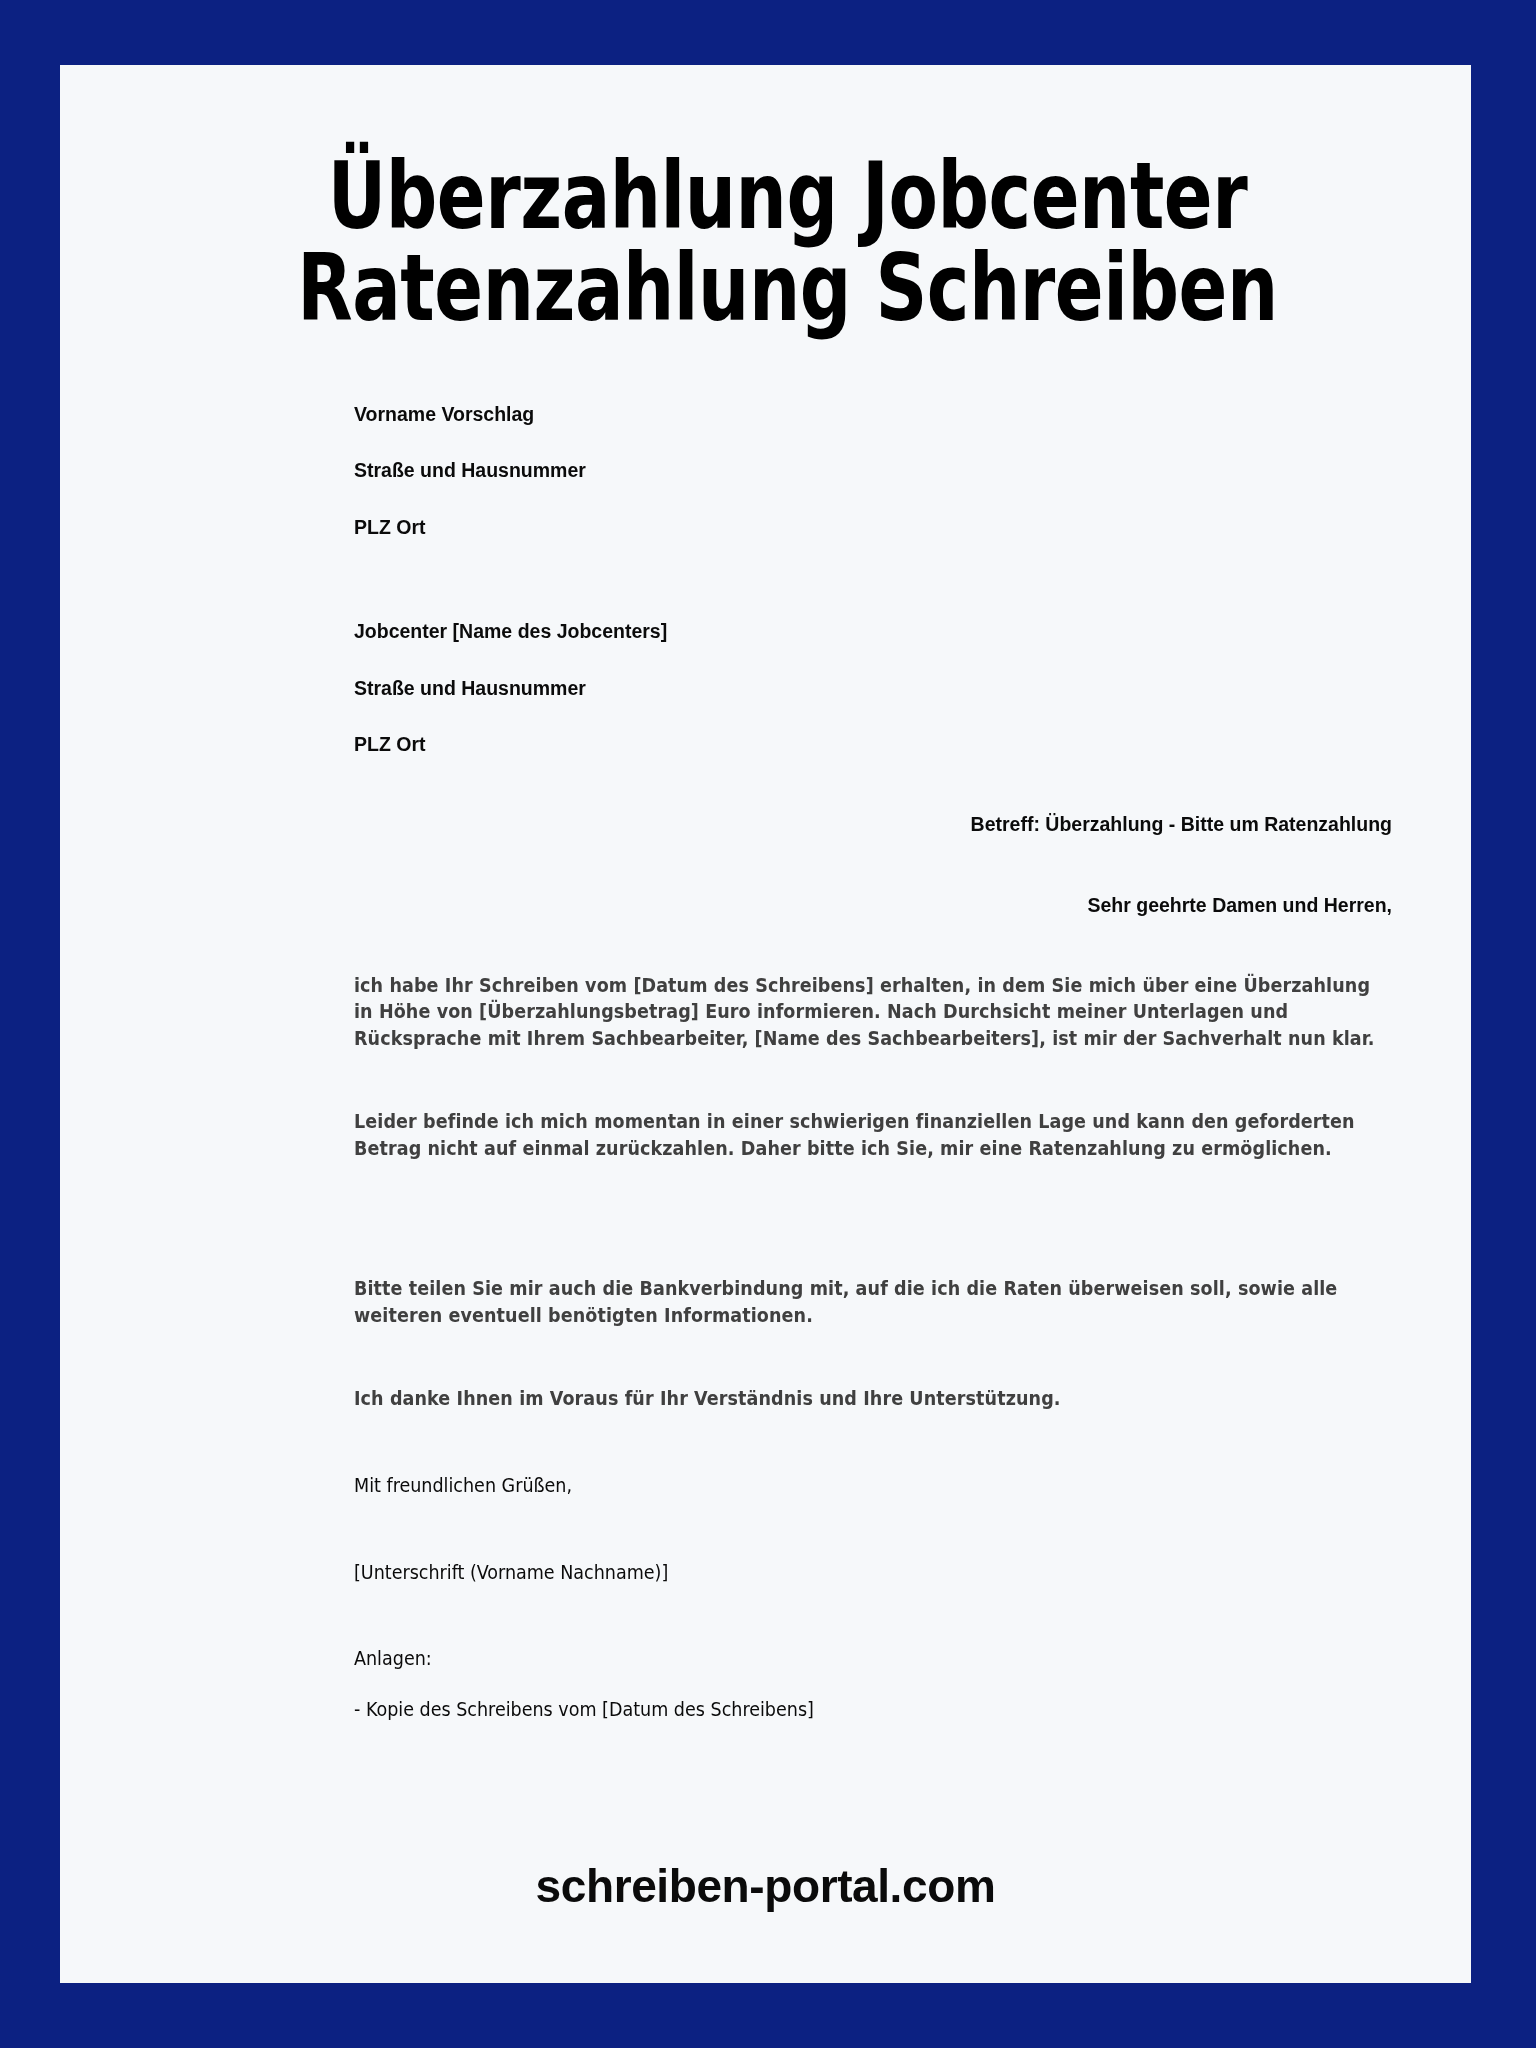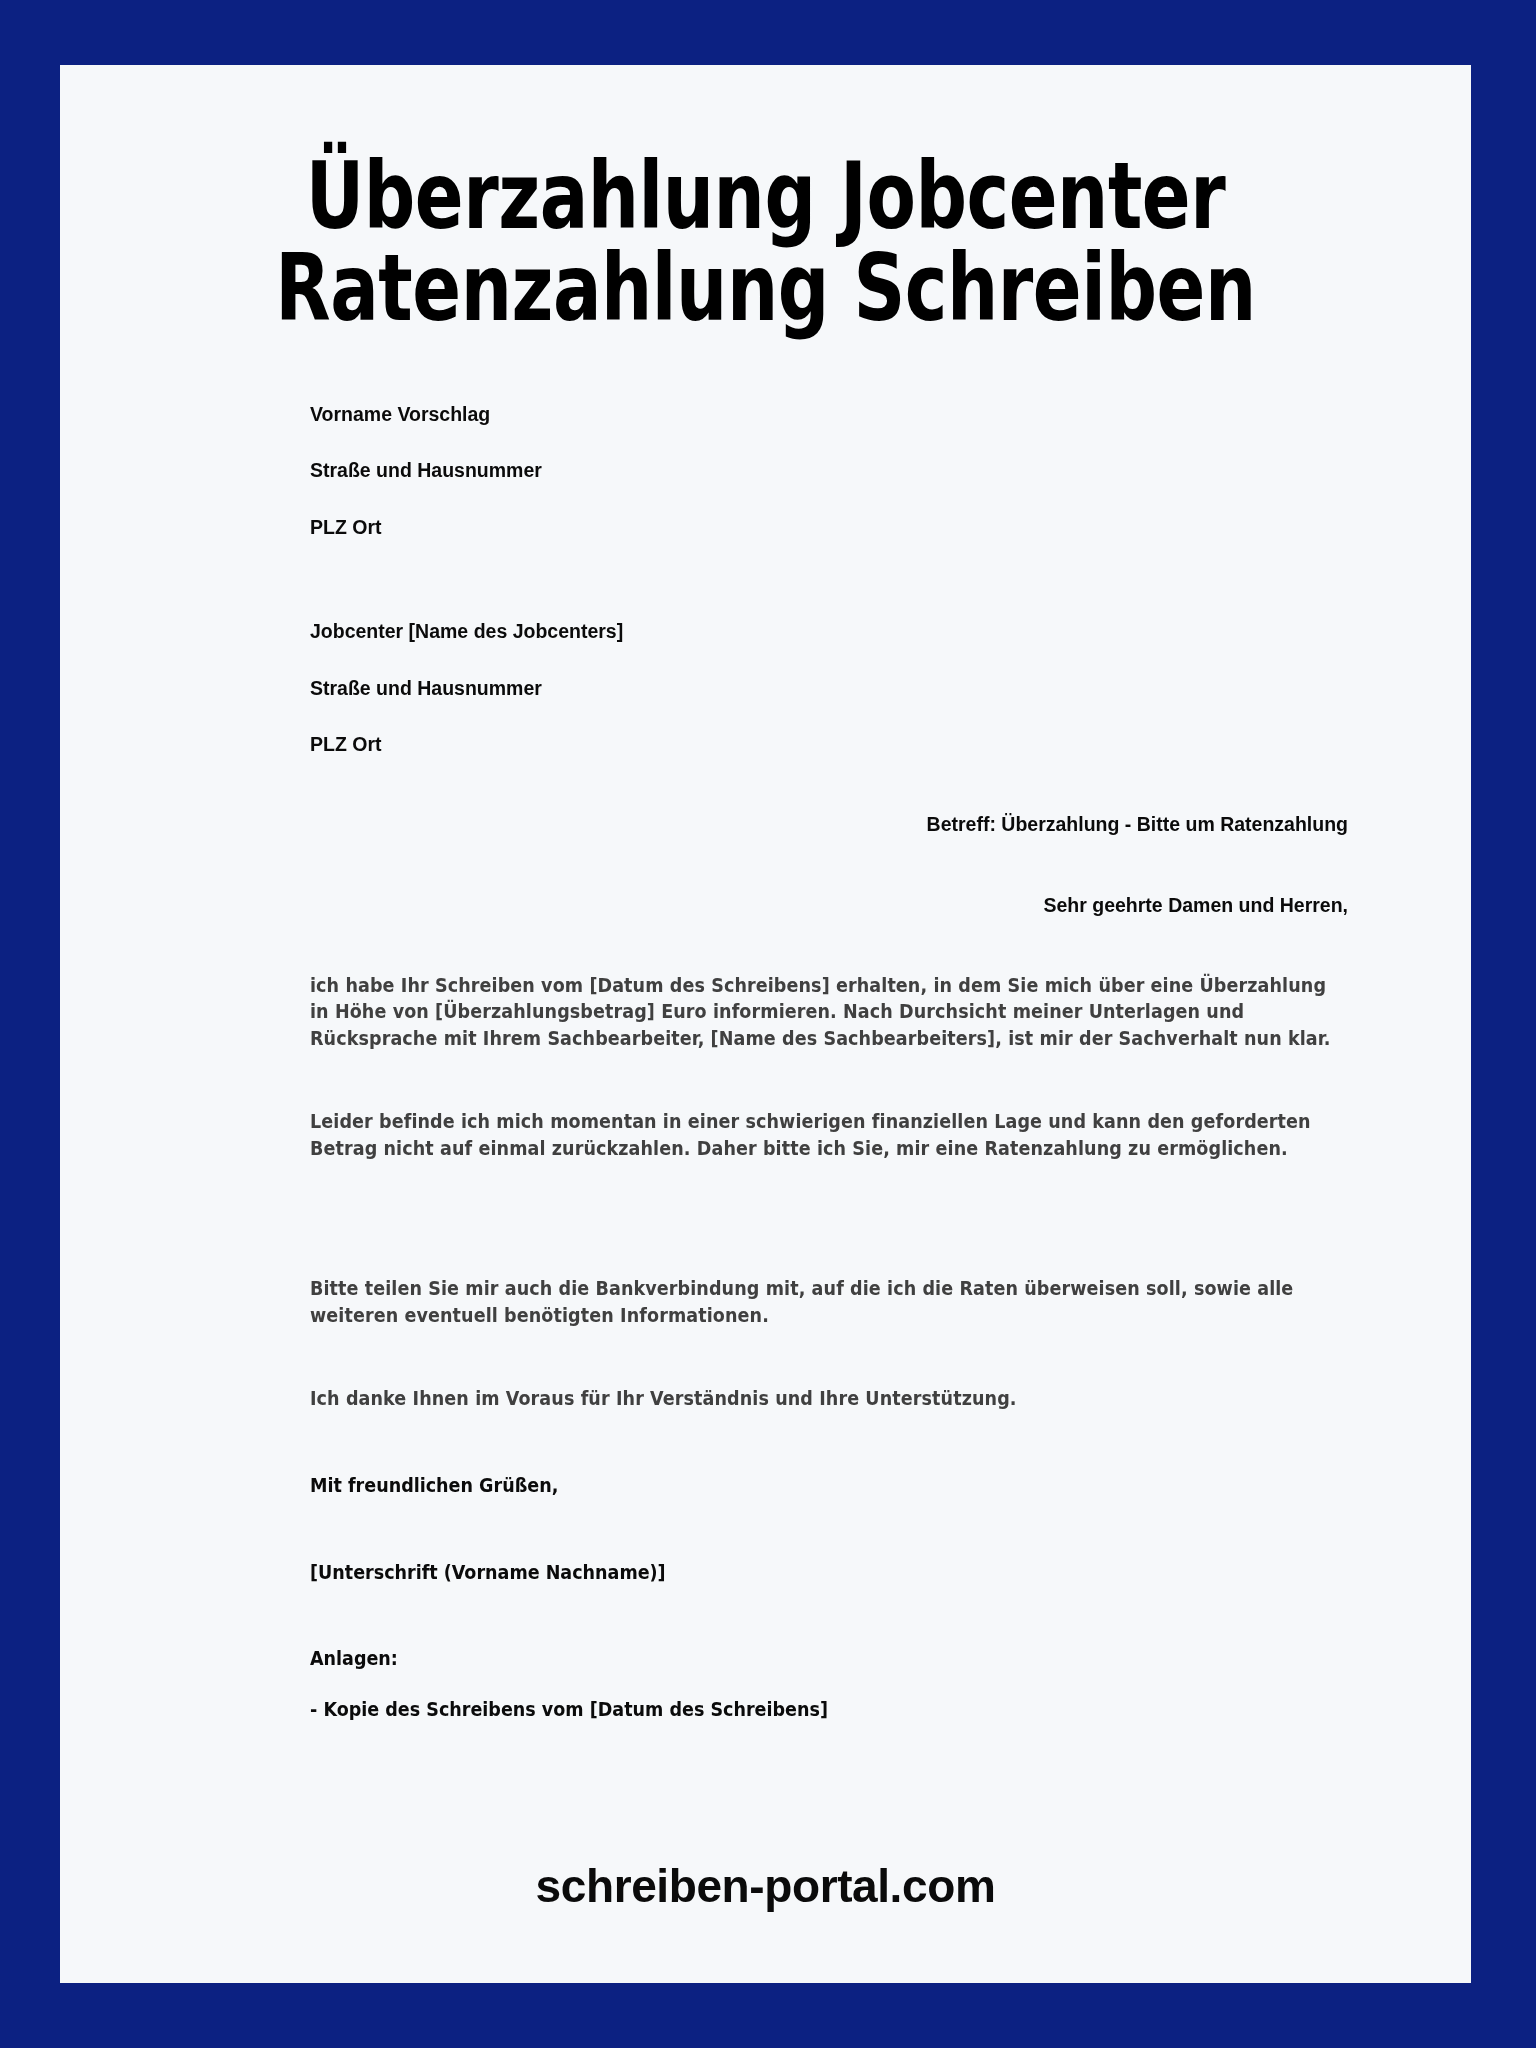--- a/index.html
+++ b/index.html
@@ -94,21 +94,21 @@
 
   .para-gap { height: 57px; }
   .para-gap-lg { height: 60px; }
 
   .closing-line,
   .sig-line,
   .anlagen-head,
   .anlagen-item {
     font-family: "DejaVu Sans Condensed", "Liberation Sans Narrow", "Liberation Sans", sans-serif;
     font-stretch: condensed;
-    font-weight: 700;
+    font-weight: 400;
     font-size: 19.5px;
     line-height: 1.36;
     color: #0b0b0b;
     margin: 0;
   }
 
   
   .site-footer {
     position: absolute;
     left: 0;
@@ -122,21 +122,21 @@
     font-size: 46px;
     letter-spacing: -0.4px;
     color: #0b0b0b;
   }
 </style>
 </head>
 <body>
 
 <div class="page-frame" style="background: rgb(12, 33, 130);">
 
-  <div class="letter-card" style="background: rgb(246, 248, 250);">
+  <div class="letter-card" style="background: rgb(246, 248, 250); padding-left: 44px;">
 
     <h1 class="doc-title">Überzahlung Jobcenter Ratenzahlung Schreiben</h1>
 
     <div class="letter-body">
 
       <div class="addr-block">
         <p class="addr-line">Vorname Vorschlag</p>
         <p class="addr-line">Straße und Hausnummer</p>
         <p class="addr-line">PLZ Ort</p>
       </div>

